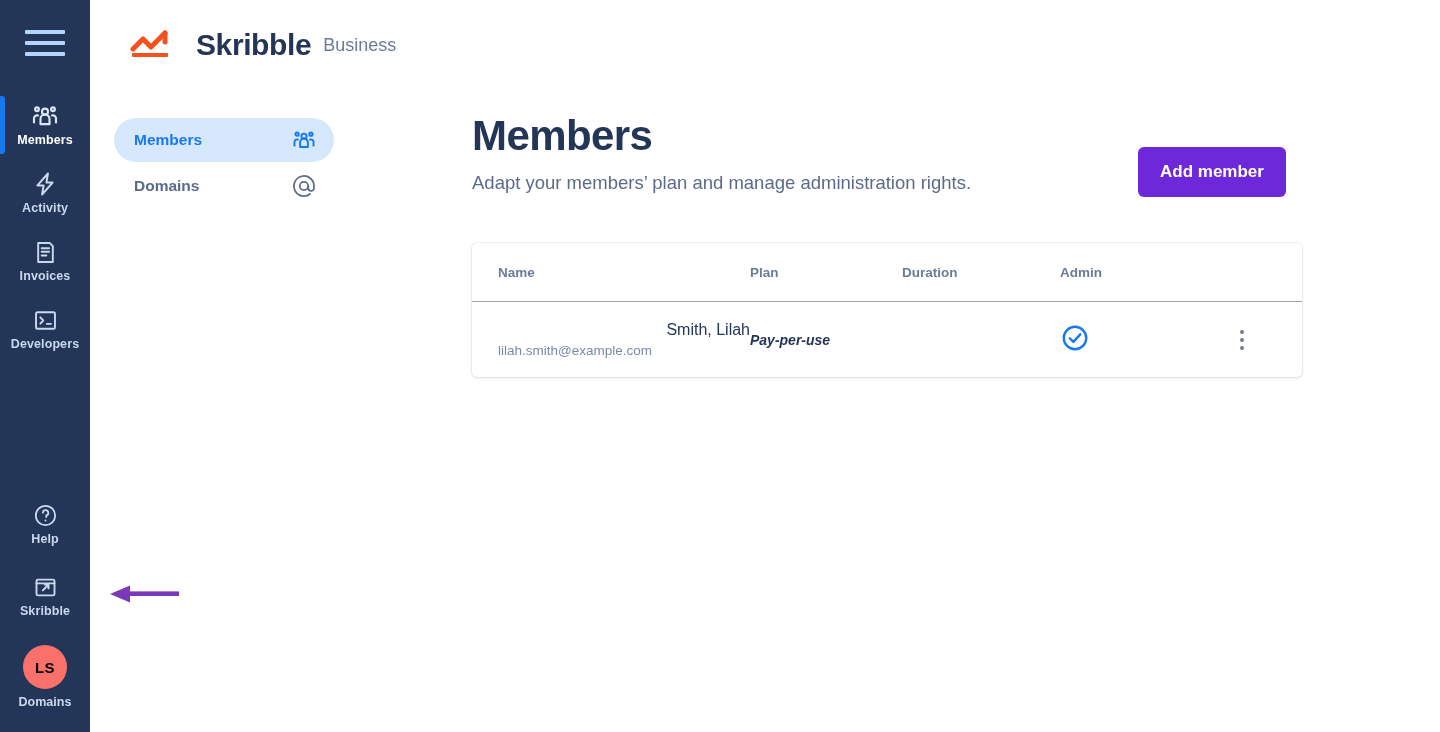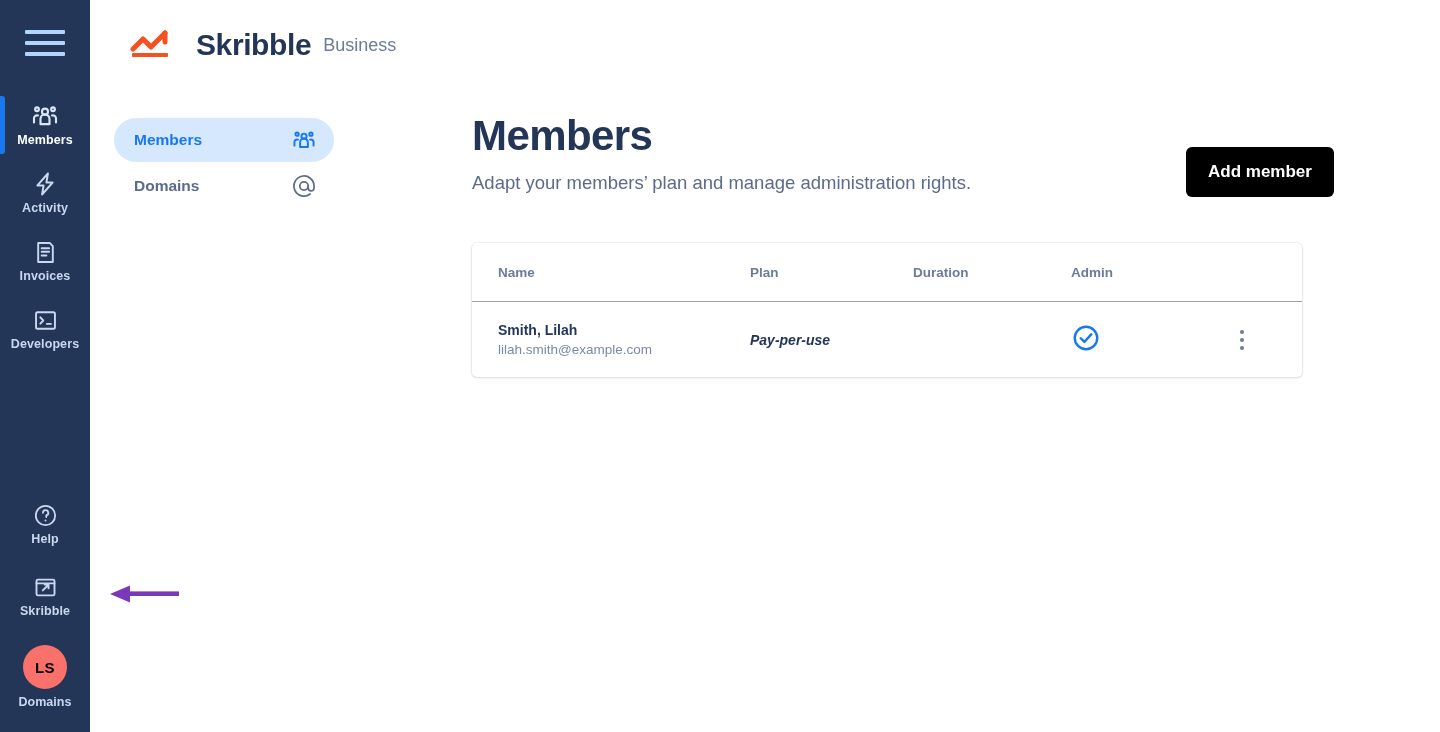--- a/index.html
+++ b/index.html
@@ -84,47 +84,47 @@
   
   #page-title{
     position:absolute; left:472px; top:112px;
     font-size:42px; font-weight:bold; color:#243657; letter-spacing:-.6px;
   }
   #page-sub{
     position:absolute; left:472px; top:172px;
     font-size:18.5px; color:#5c6b8a;
   }
   #add-member{
-    position:absolute; left:1186px; top:147px;
+    position:absolute; left:1138px; top:147px;
     width:148px; height:50px; border:none; border-radius:6px;
-    background:#000000; color:#fff;
+    background:#6d28d9; color:#fff;
     font-family:"Liberation Sans", sans-serif;
     font-size:17px; font-weight:bold; cursor:pointer;
   }
 
   
   #table-card{
     position:absolute; left:472px; top:243px;
     width:830px;
     background:#fff;
     border-radius:5px;
     box-shadow:0 1px 3px rgba(36,54,87,.13), 0 0 0 1px rgba(36,54,87,.06);
     overflow:hidden;
   }
   .t-row{ display:flex; align-items:center; padding:0 26px; }
   .t-head{ height:59px; border-bottom:1px solid #a3a3a3; }
   .t-body{ height:75px; }
   .c-name{ width:252px; }
   .c-plan{ width:152px; }
-  .c-dur{ width:158px;margin-left:11px; }
+  .c-dur{ width:158px; }
   .c-admin{ width:122px; }
   .c-menu{ flex:1; display:flex; justify-content:flex-end; padding-right:28px; }
 
   .th{ font-size:13.5px; font-weight:bold; color:#6b7c99; }
-  .cell-name{ font-size:14px; font-weight:bold; color:#243657; line-height:1.45; }
+  .cell-name{ font-size:16px; font-weight:normal; color:#243657; line-height:1.45;text-align:right; }
   .cell-email{ font-size:13.5px; color:#7a8aa5; line-height:1.45; }
   .cell-plan{ font-size:14px; font-weight:bold; color:#243657;font-style:italic; }
 
   .kebab{ display:flex; flex-direction:column; gap:4px; cursor:pointer; padding:4px; }
   .kebab i{ width:4px; height:4px; border-radius:50%; background:#6b7c99; display:block; }
 </style>
 </head>
 <body>
 
 <div id="sidebar">

